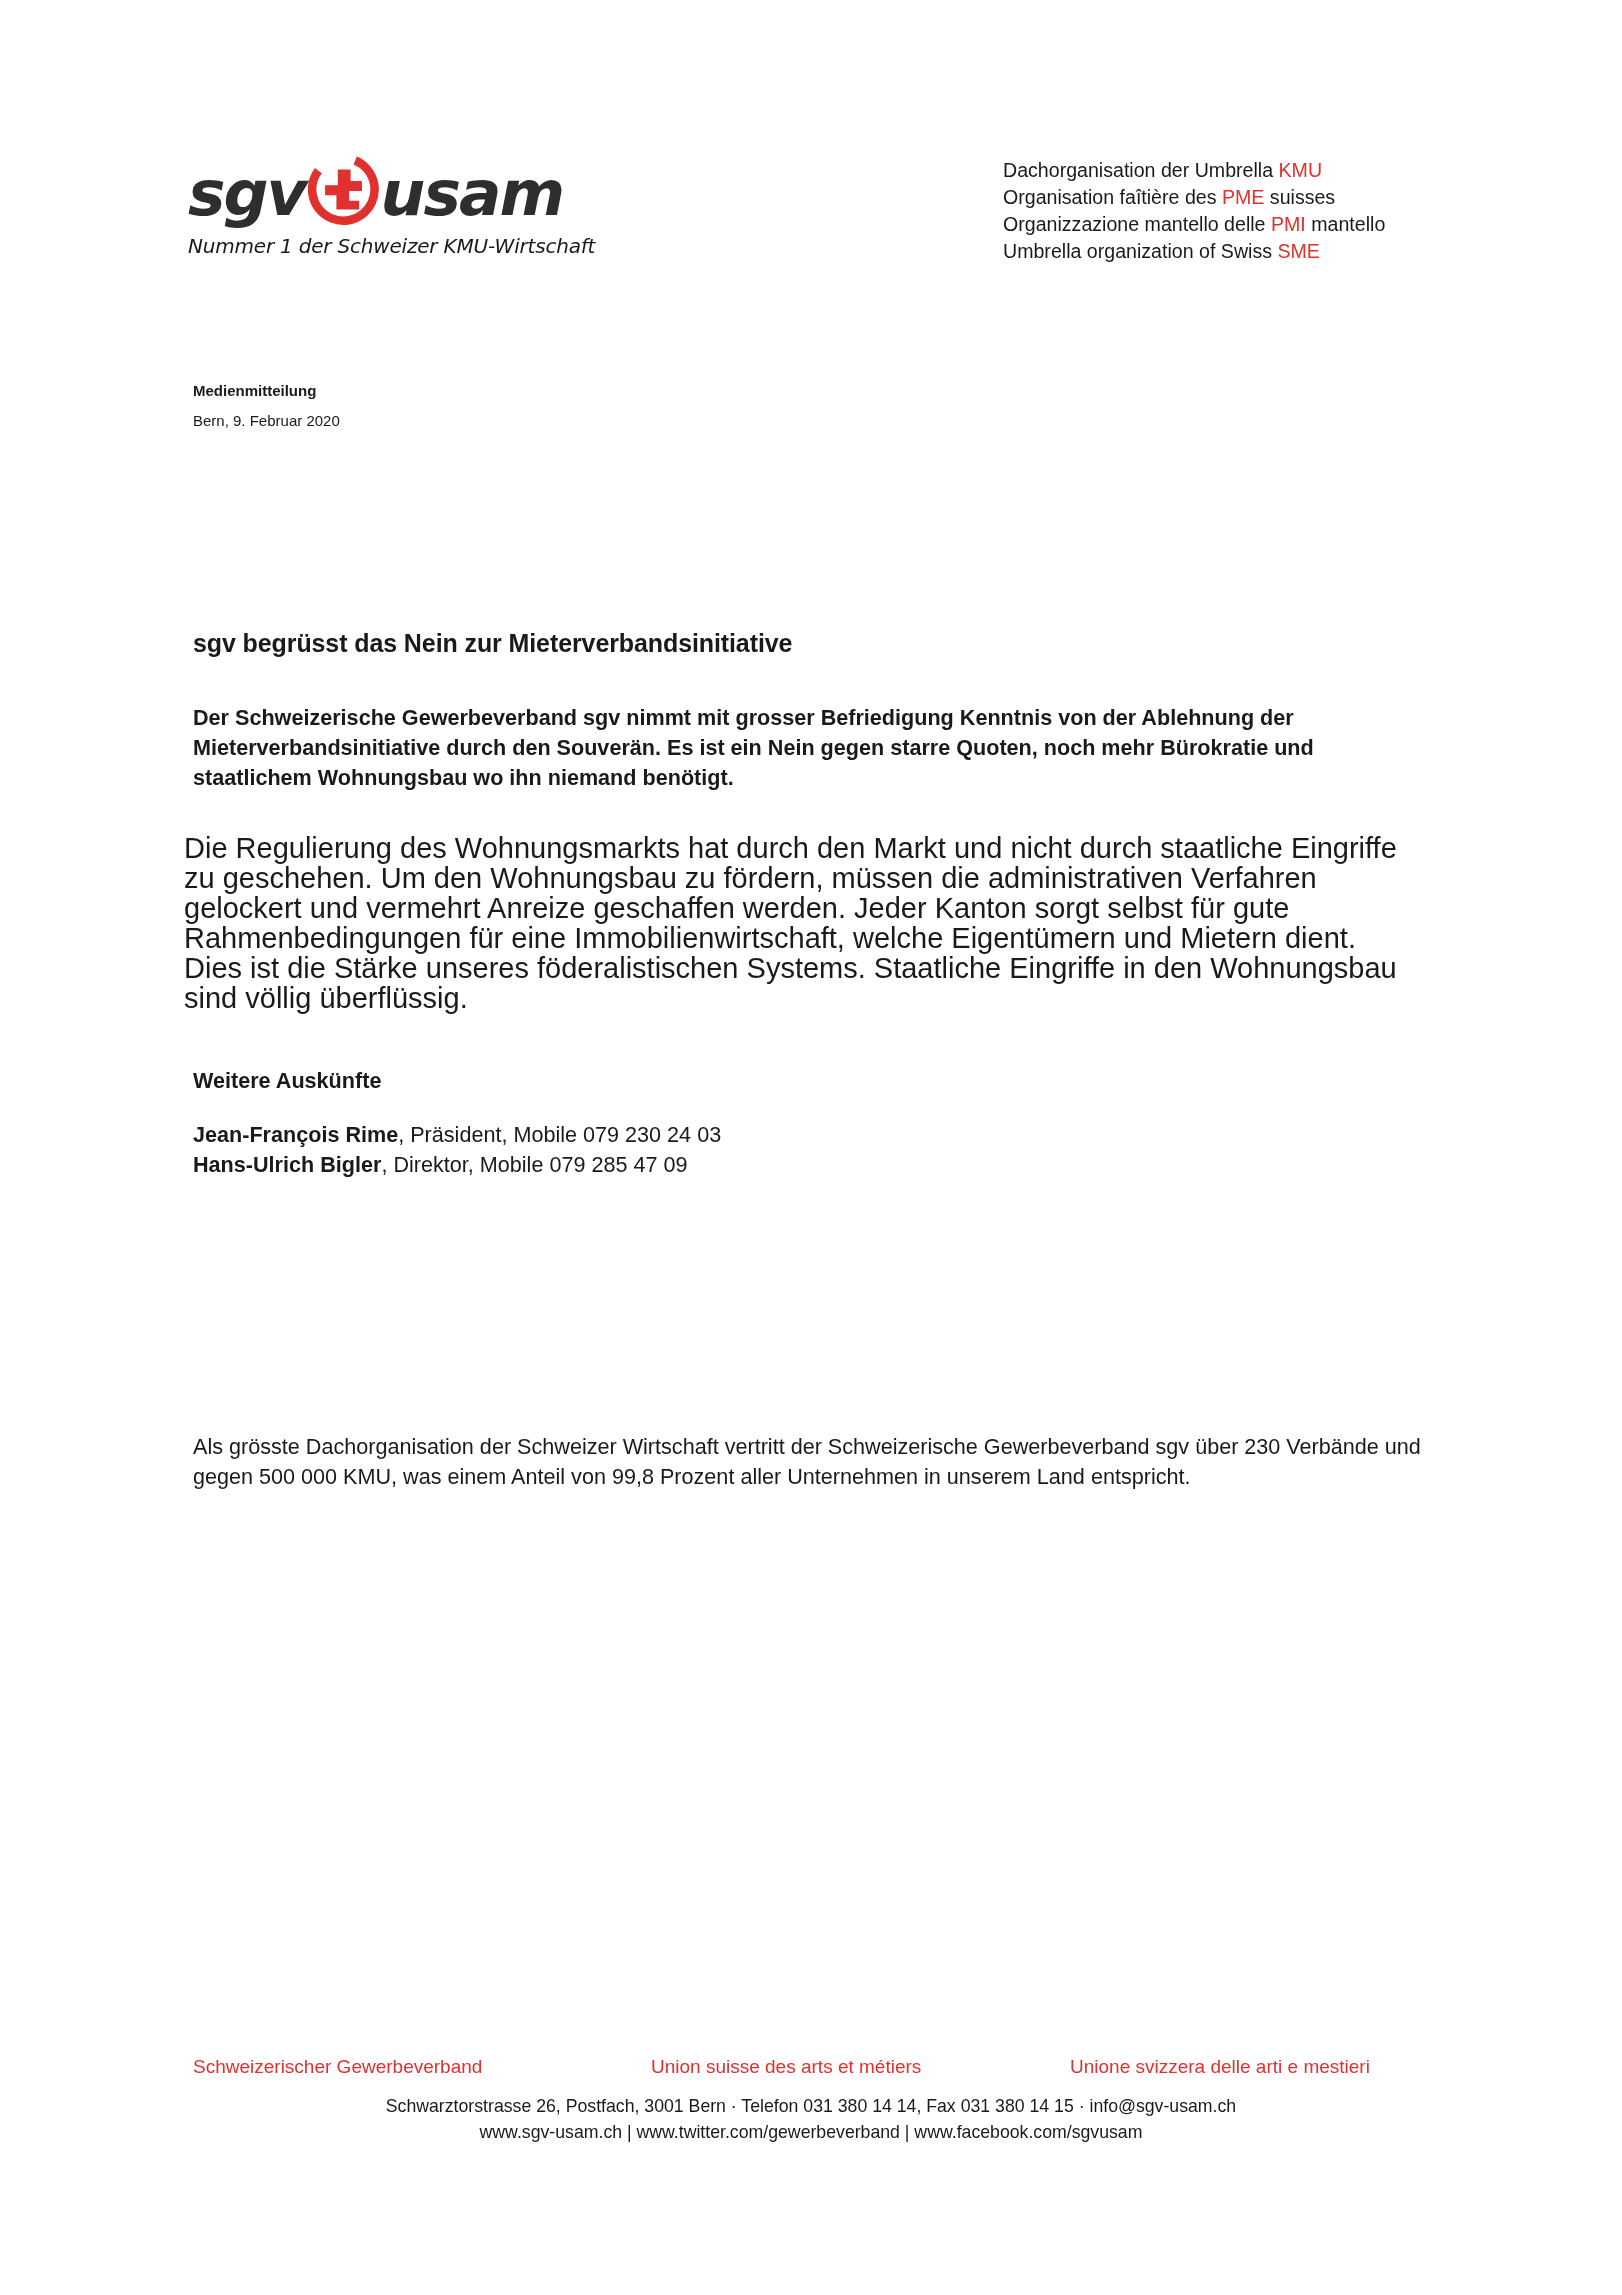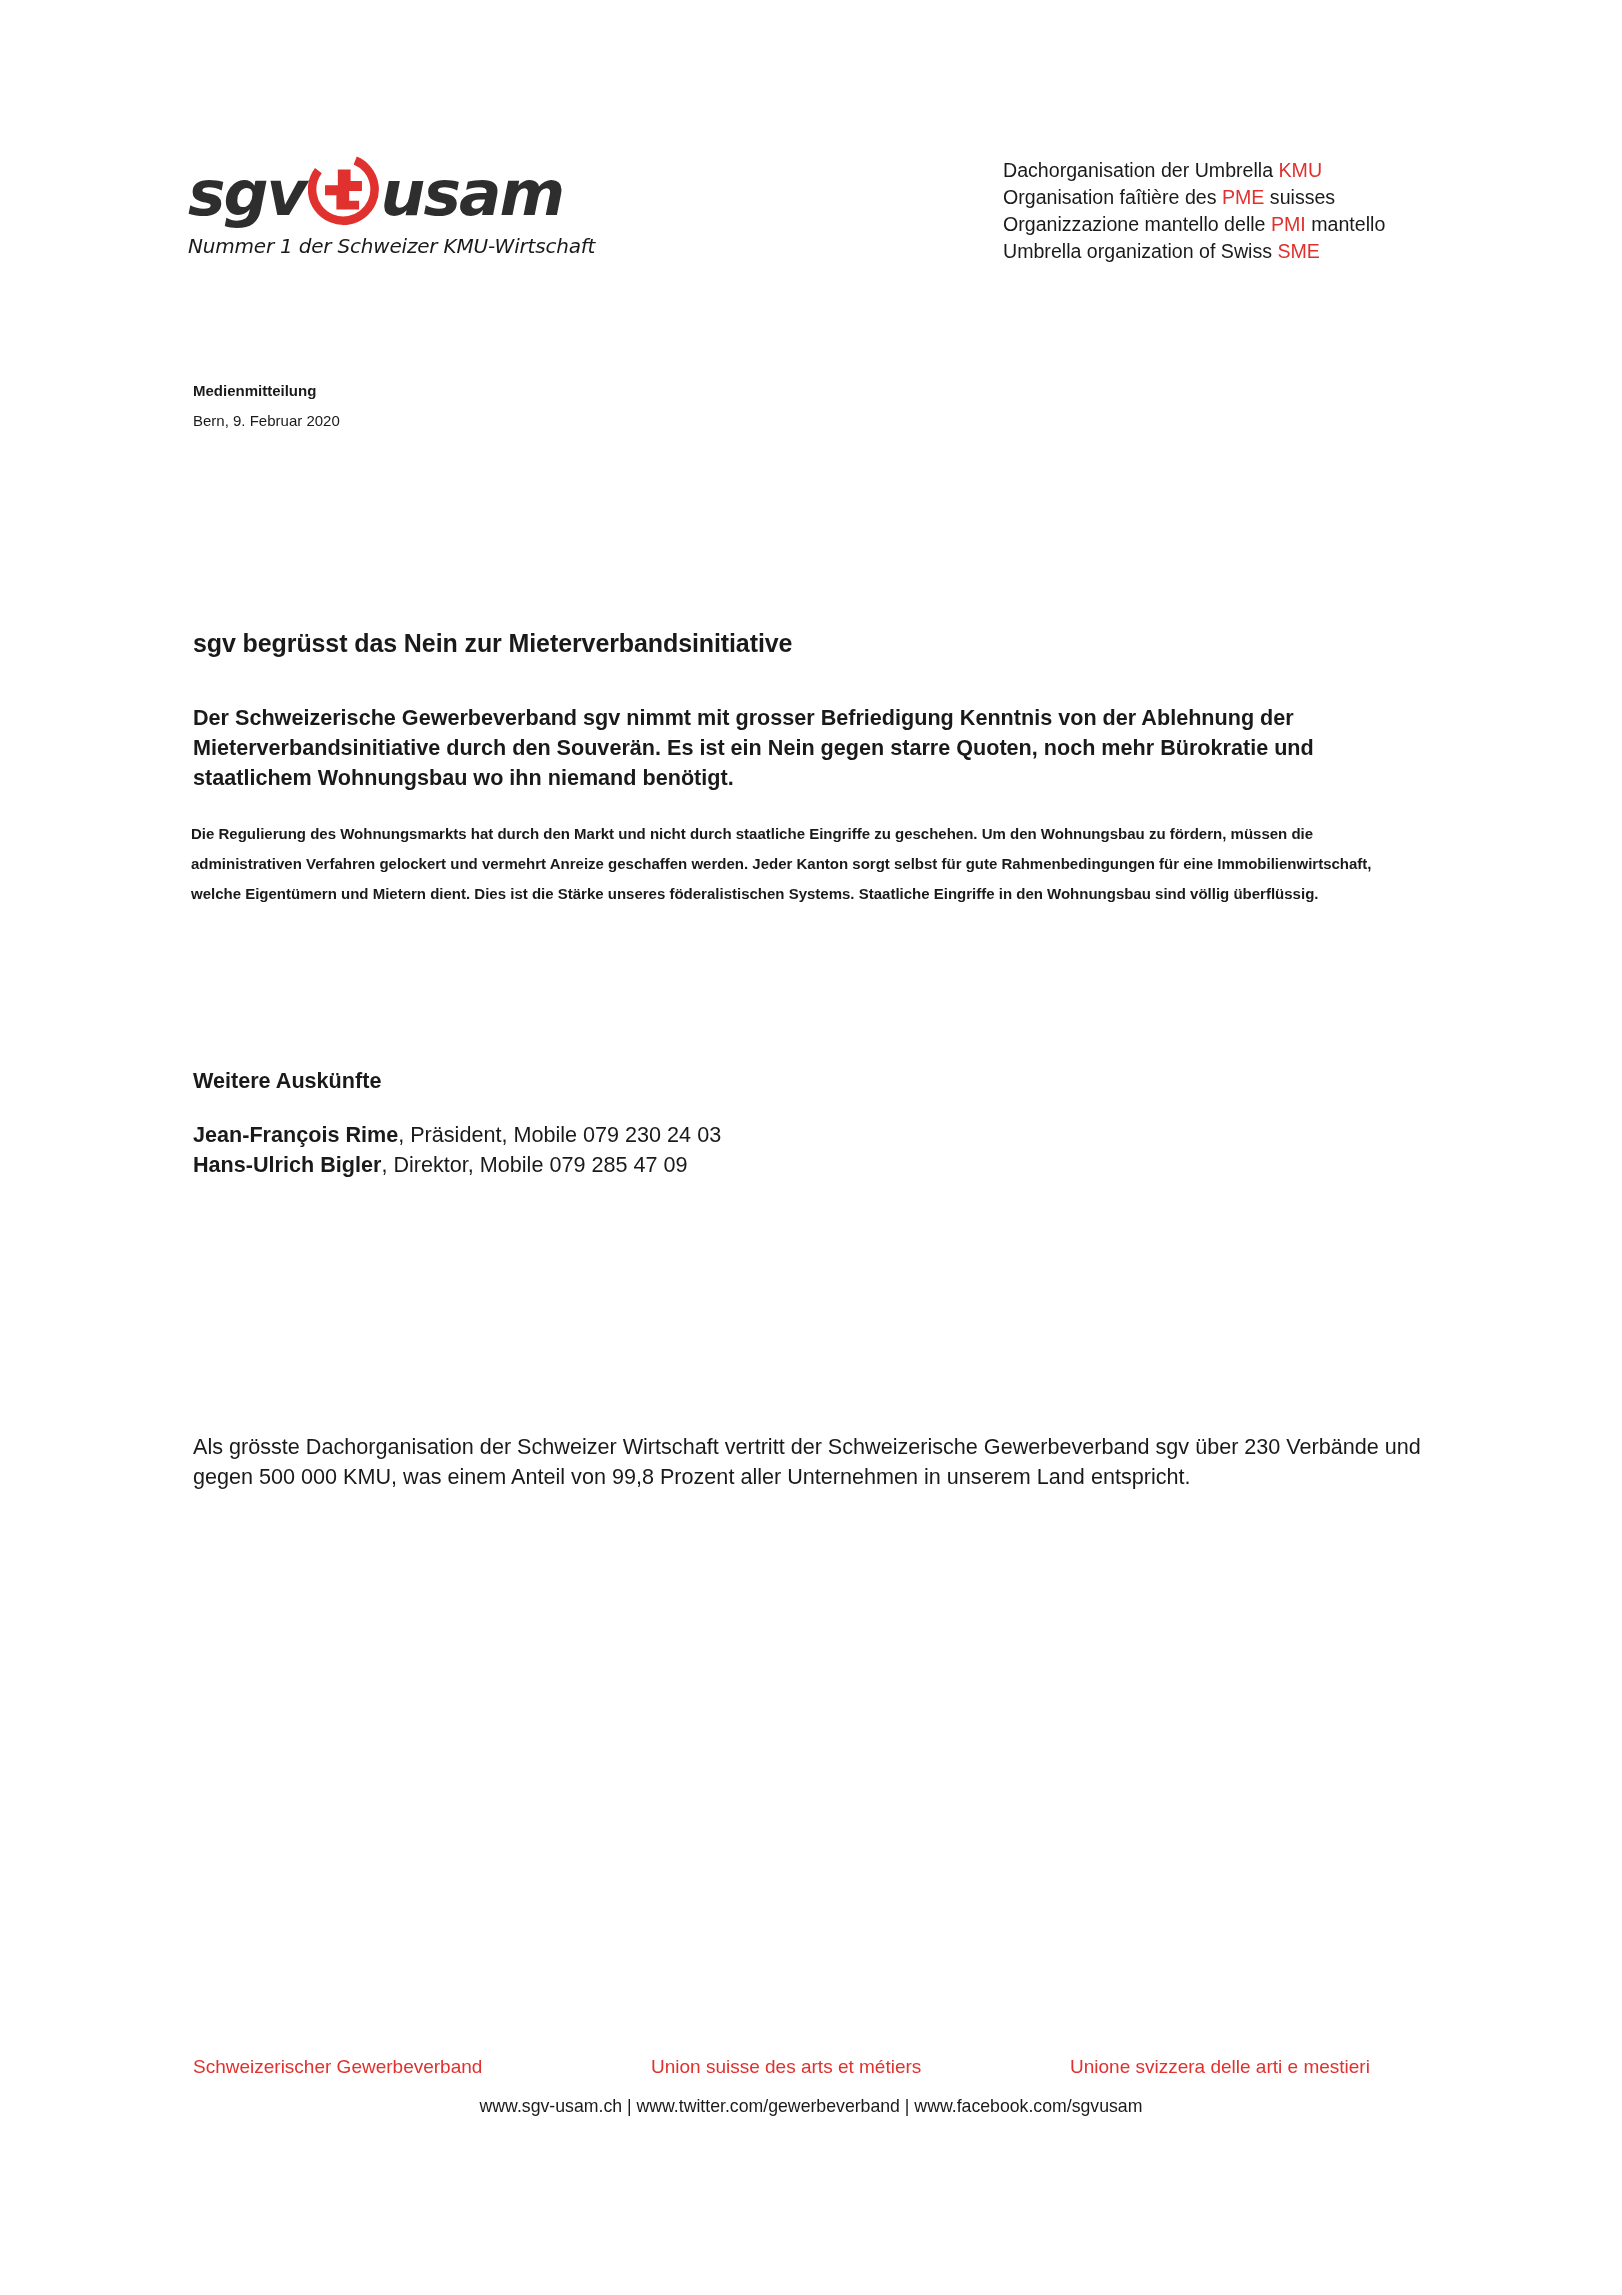--- a/index.html
+++ b/index.html
@@ -92,25 +92,25 @@
     position: absolute;
     left: 193px;
     top: 681px;
     width: 1227px;
     font-size: 21.6px;
     font-weight: 700;
     line-height: 30px;
   }
   .body-par {
     position: absolute;
-    left: 191px;
+    left: 184px;
     top: 804px;
     width: 1230px;
-    font-size: 15px;
-    font-weight: 700;
+    font-size: 29px;
+    font-weight: 400;
     line-height: 30px;
   }
 
   .contact-title {
     position: absolute;
     left: 193px;
     top: 1068px;
     font-size: 21.6px;
     font-weight: 700;
   }
@@ -203,17 +203,18 @@
 
   <p class="boiler">Als grösste Dachorganisation der Schweizer Wirtschaft vertritt der Schweizerische Gewerbeverband sgv über 230 Verbände und gegen 500 000 KMU, was einem Anteil von 99,8 Prozent aller Unternehmen in unserem Land entspricht.</p>
 
   <div class="footer-langs">
     <span class="fl-1">Schweizerischer Gewerbeverband</span>
     <span class="fl-2">Union suisse des arts et métiers</span>
     <span class="fl-3">Unione svizzera delle arti e mestieri</span>
   </div>
 
   <div class="footer-lines">
+    <div>Schwarztorstrasse 26, Postfach, 3001 Bern  ·   Telefon 031 380 14 14, Fax 031 380 14 15  ·   info@sgv-usam.ch</div>
     <div>www.sgv-usam.ch  |  www.twitter.com/gewerbeverband  |  www.facebook.com/sgvusam</div>
   </div>
 
 </div>
 
 
 </body></html>

